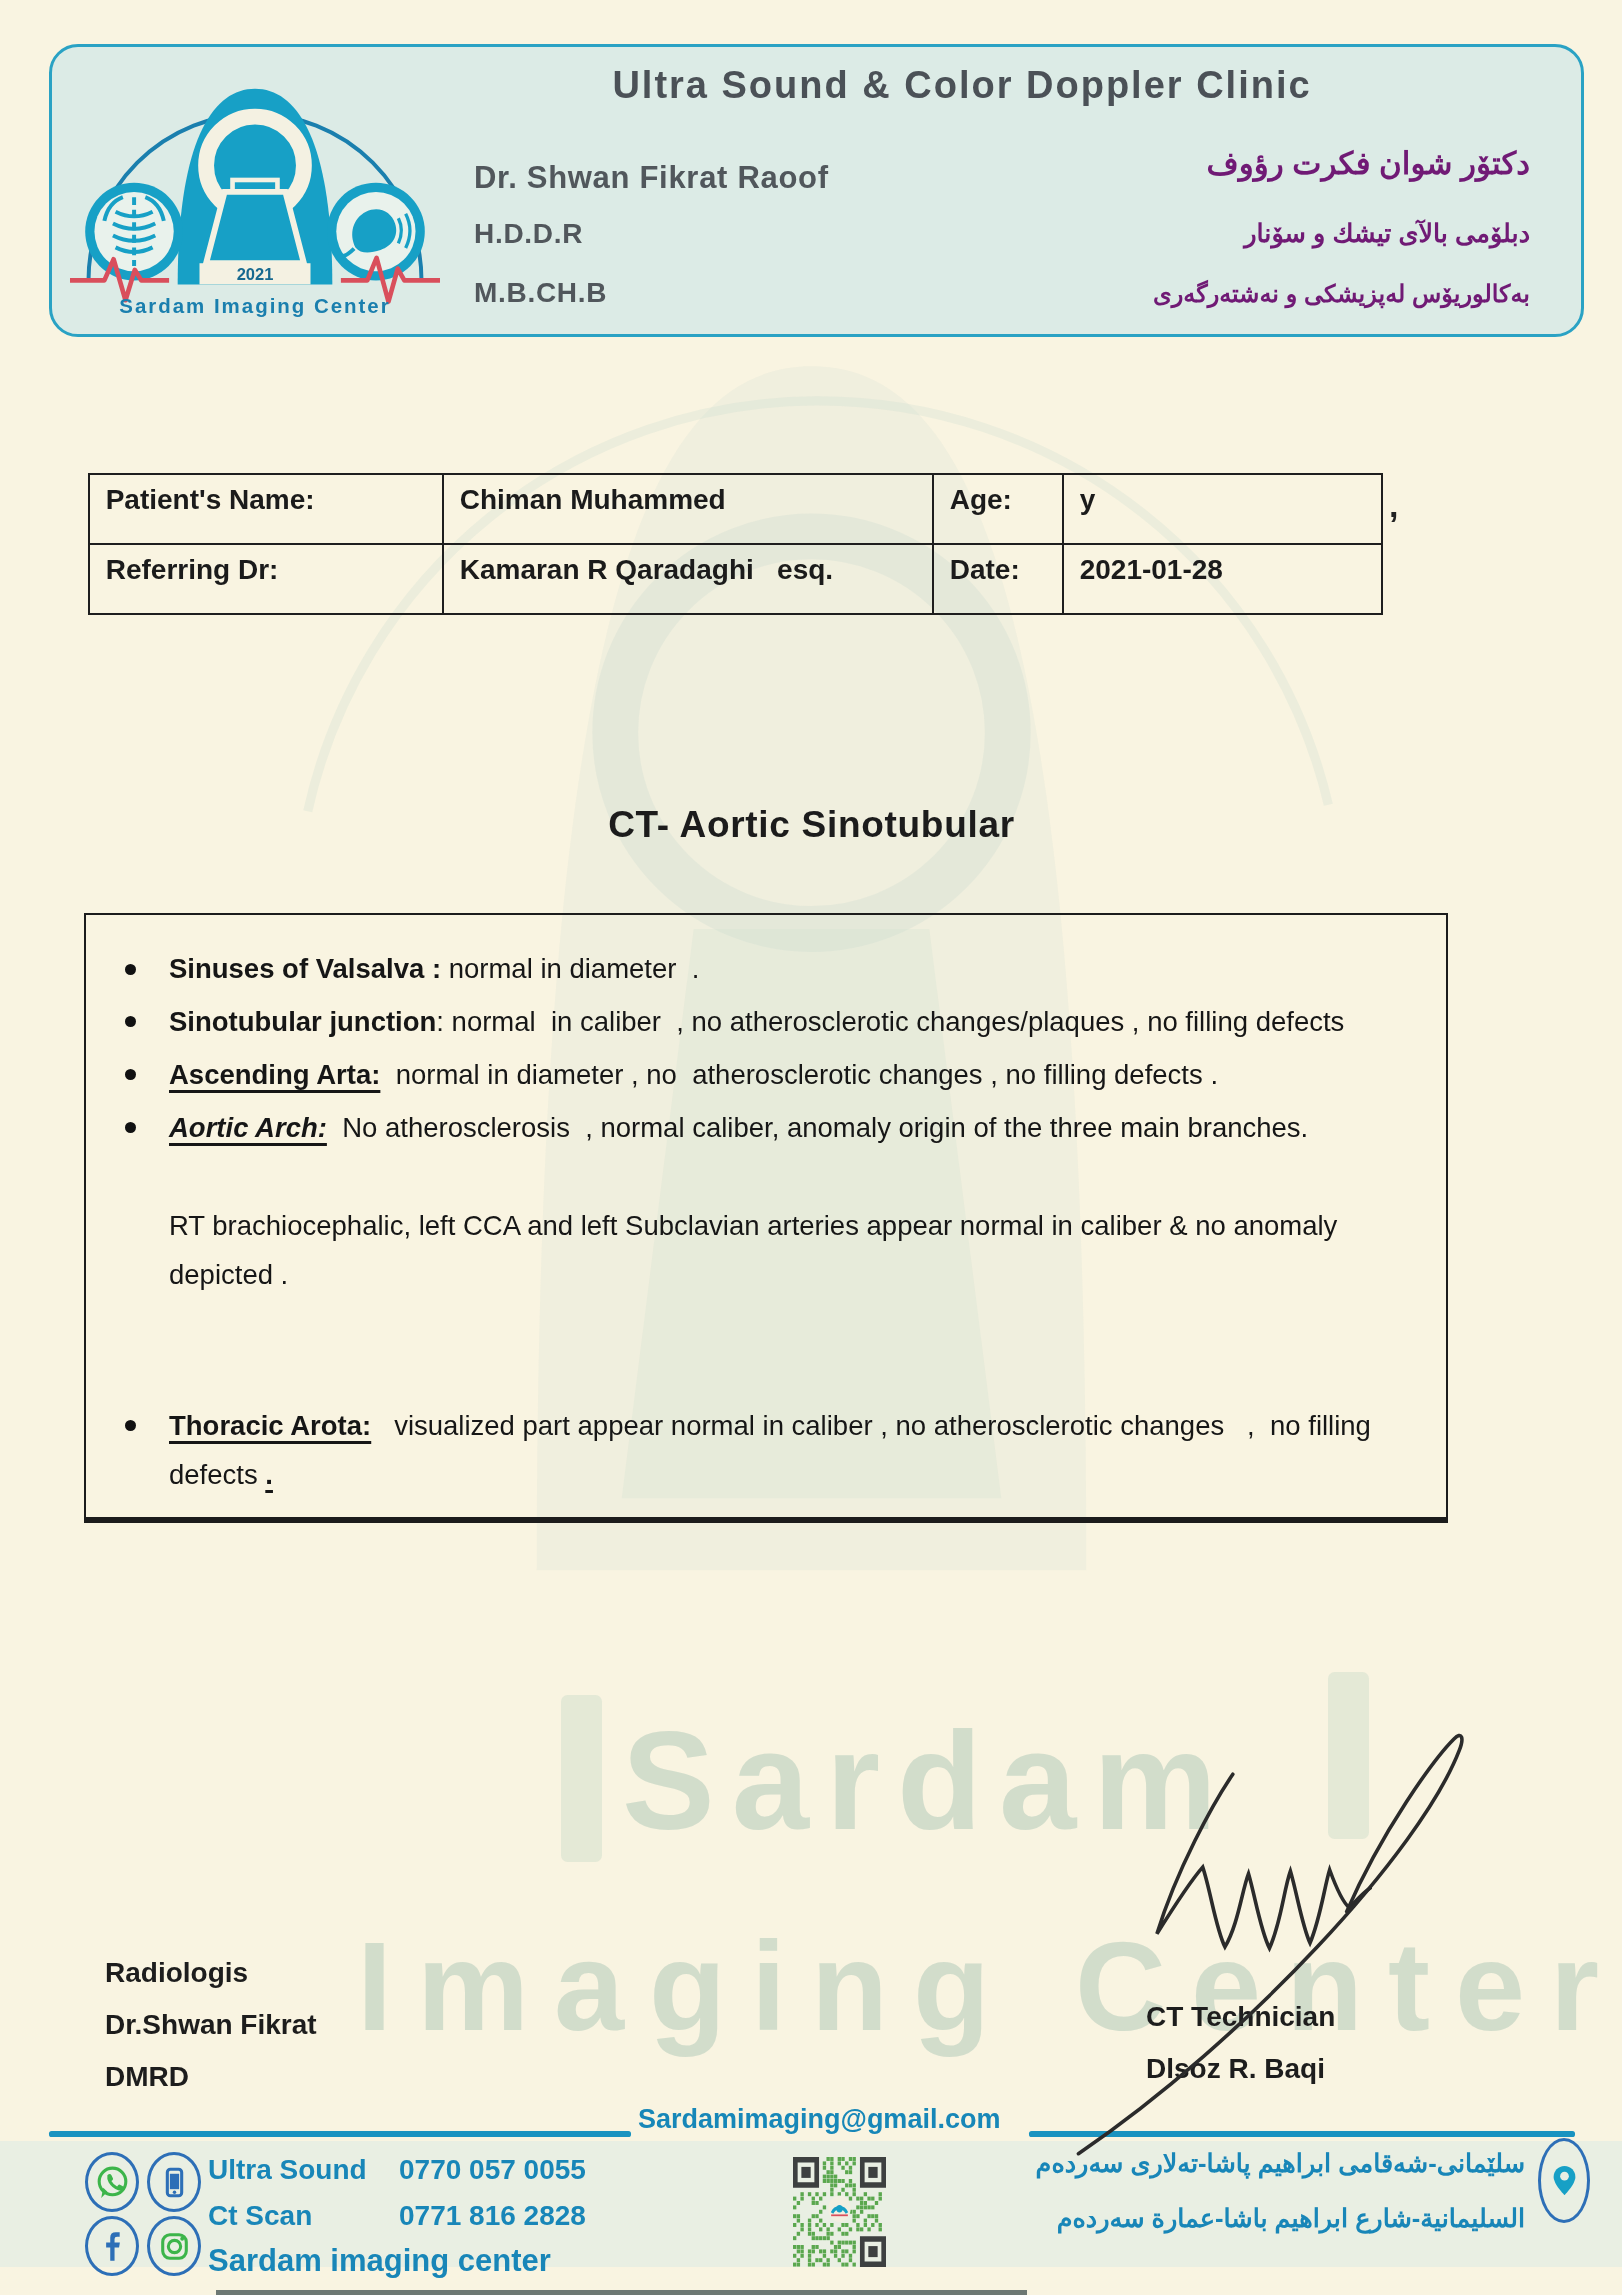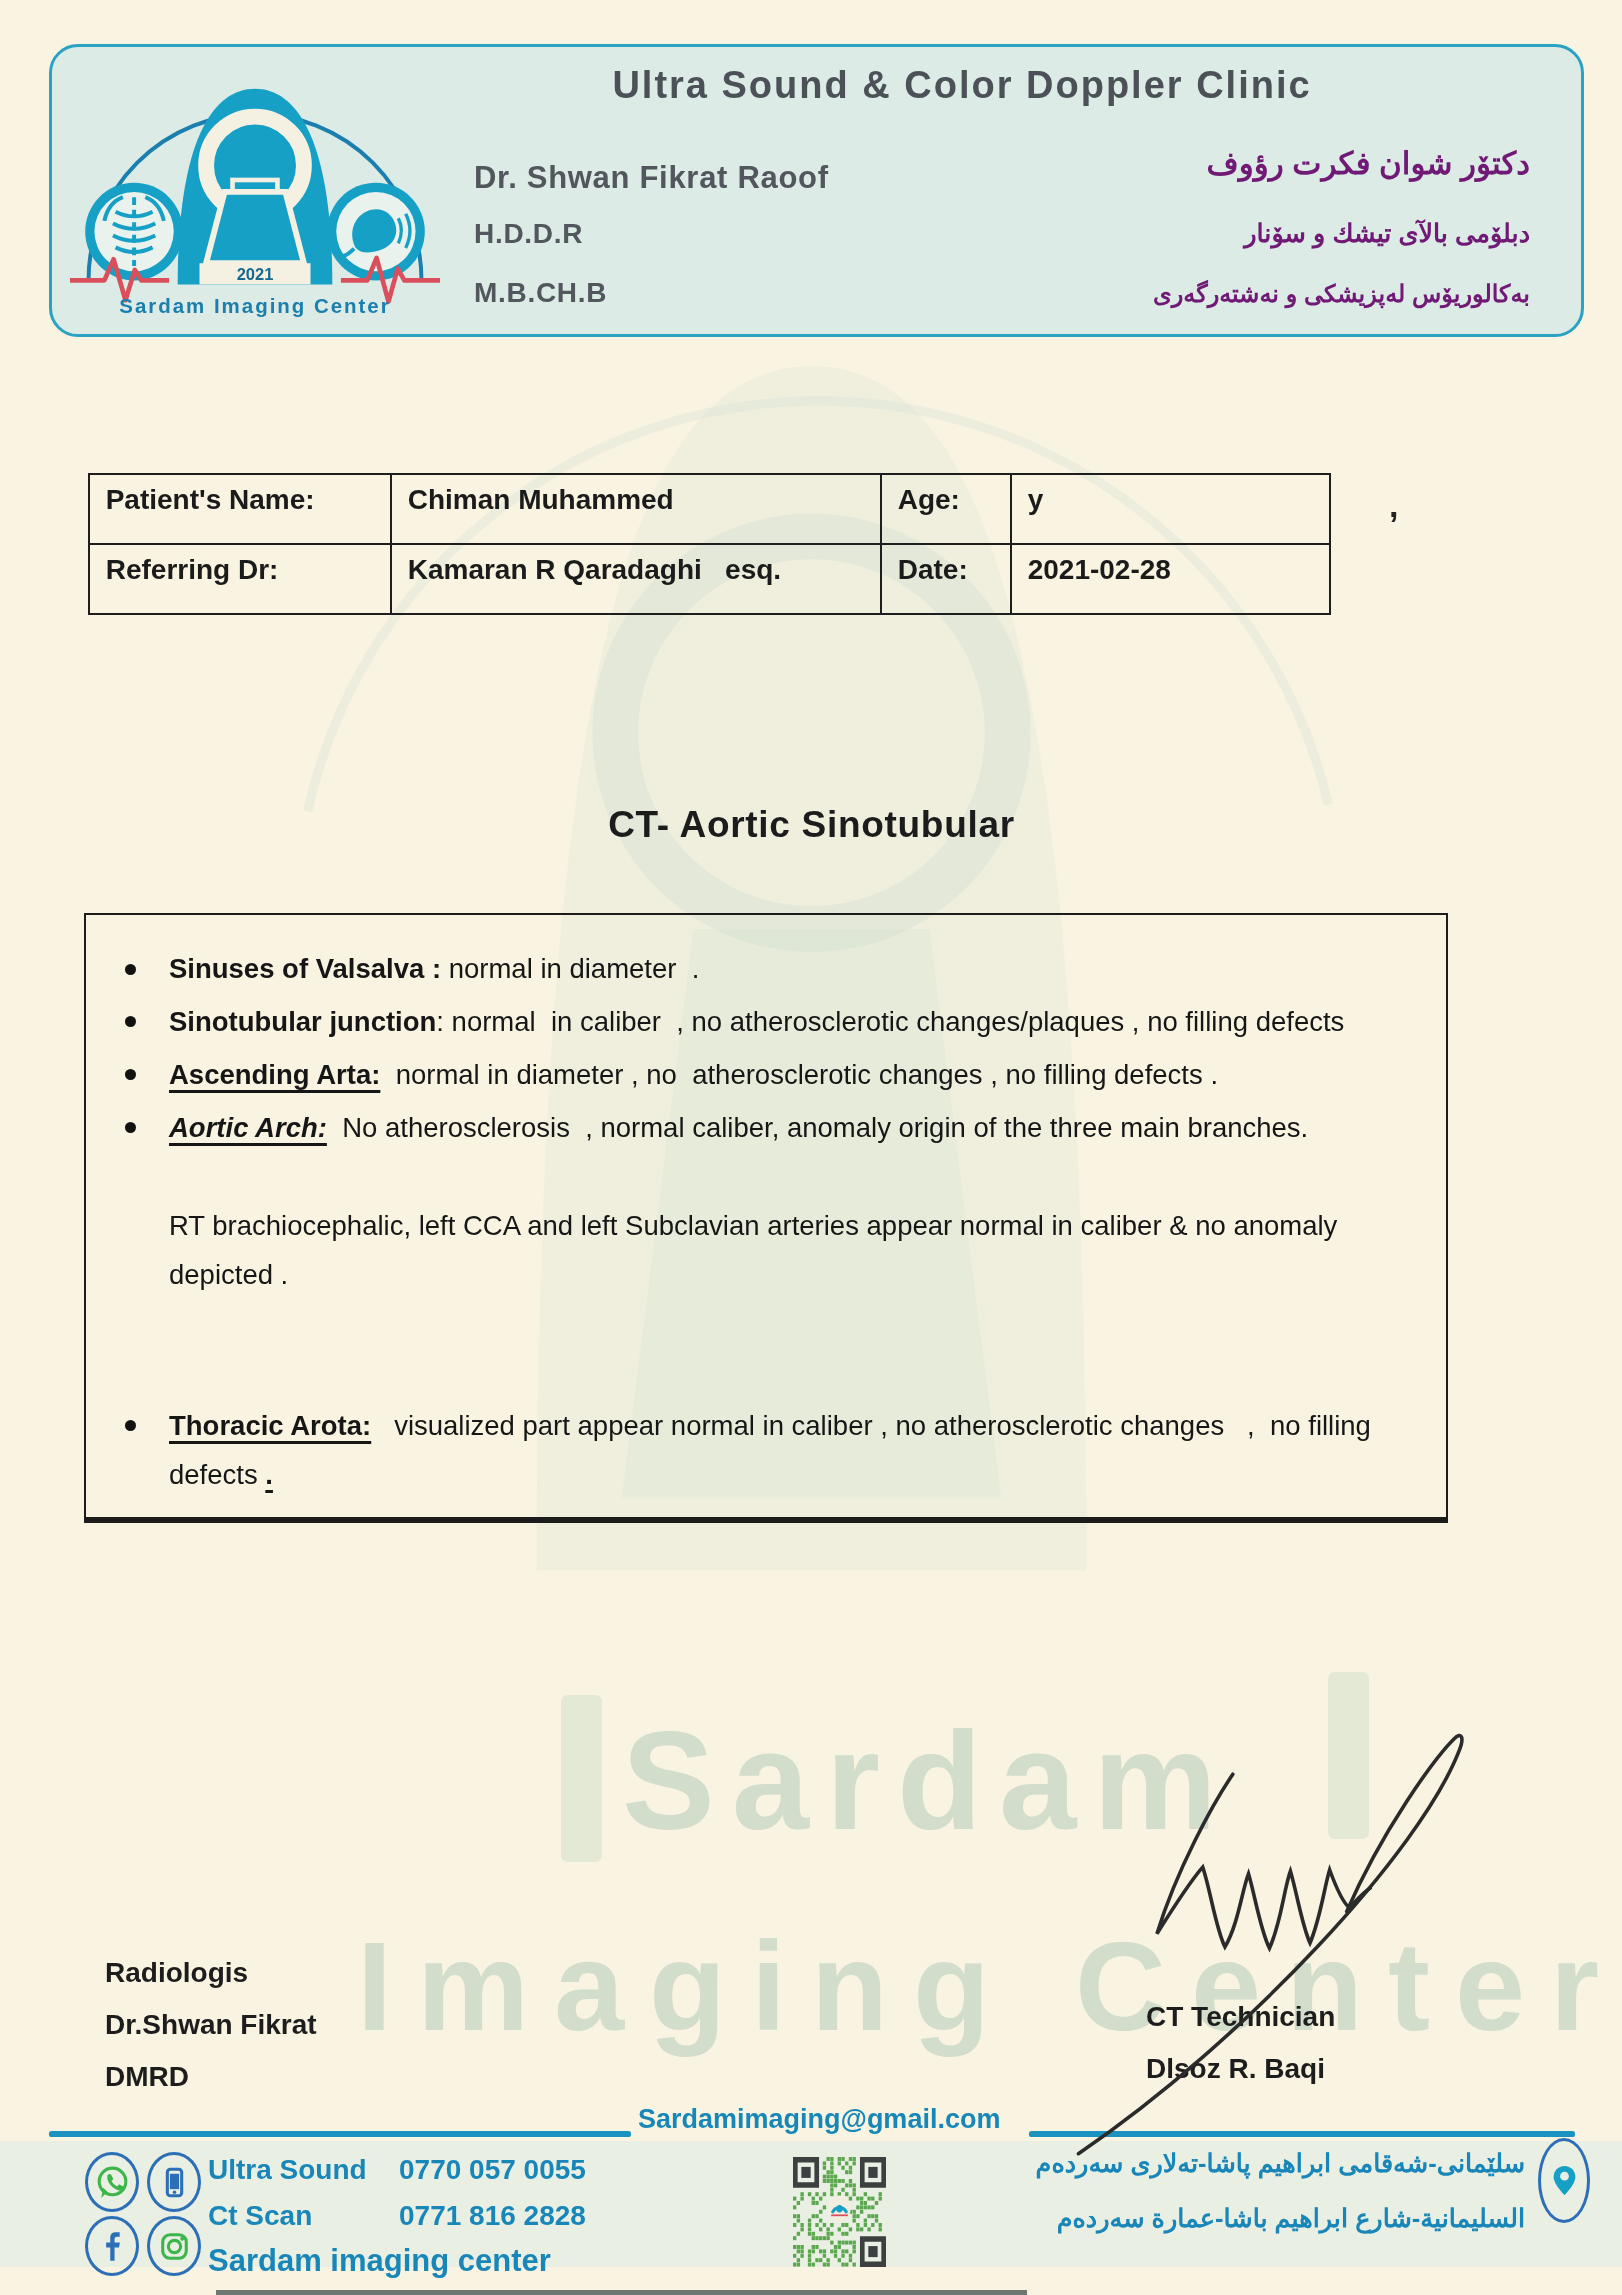--- a/index.html
+++ b/index.html
@@ -130,30 +130,30 @@
     <div class="hdr-en" style="top:230px;font-size:28px;">M.B.CH.B</div>
 
     <div class="hdr-ar" style="top:98px;font-size:31px;">دكتۆر شوان فكرت رؤوف</div>
     <div class="hdr-ar" style="top:171px;font-size:25.5px;">دبلۆمى بالآى تيشك و سۆنار</div>
     <div class="hdr-ar" style="top:233px;font-size:24px;">بەكالوريۆس لەپزيشكى و نەشتەرگەرى</div>
   </div>
 
   <table class="ptable">
     <tbody>
         <tr>
-      <td style="width:302px;">Patient's Name:</td>
+      <td style="width:354px;">Patient's Name:</td>
       <td style="width:490px;">Chiman Muhammed</td>
       <td style="width:130px;">Age:</td>
       <td style="width:319px;">y</td>
     </tr>
     <tr>
       <td>Referring Dr:</td>
       <td>Kamaran R Qaradaghi   esq.</td>
       <td>Date:</td>
-      <td>2021-02-28</td>
+      <td>2021-01-28</td>
     </tr>
   </tbody>
     </table>
   <div class="stray-comma">,</div>
 
   <div class="report-title">CT- Aortic Sinotubular</div>
 
   <div class="fbox">
     <ul>
       <li><span class="t-b">Sinuses of Valsalva :</span><span> normal in diameter  .</span></li>

